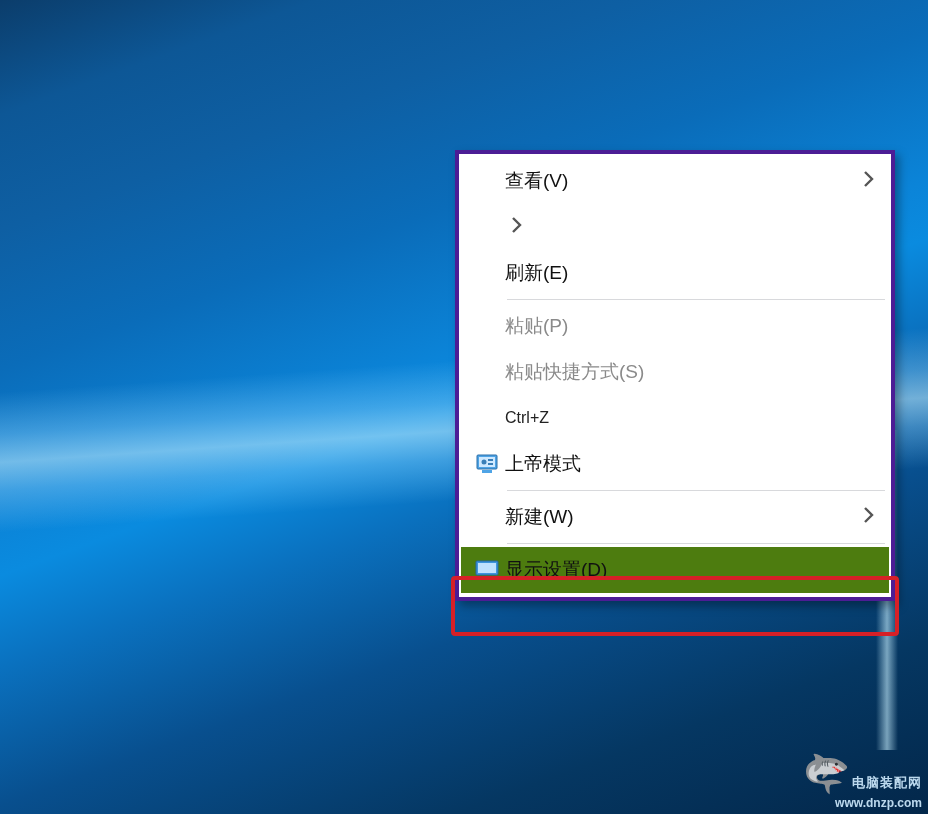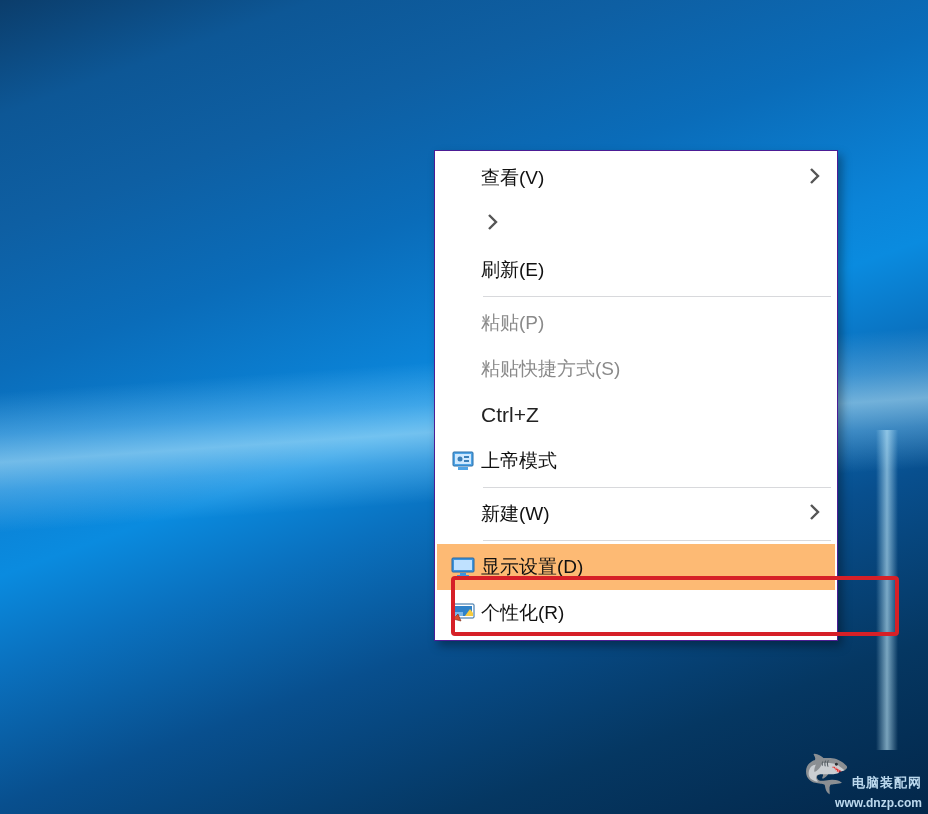--- a/index.html
+++ b/index.html
@@ -41,25 +41,25 @@
       right: 30px; top: 430px;
       width: 22px; height: 320px;
       background: linear-gradient(90deg,
         rgba(120,200,255,0) 0%,
         rgba(200,240,255,0.6) 50%,
         rgba(120,200,255,0) 100%);
       pointer-events: none;
     }
     .context-menu {
       position: absolute;
-      left: 434px;
+      left: 455px;
       top: 150px;
-      width: 404px;
+      width: 440px;
       background: #ffffff;
-      border: 1px solid #4c1d95;
+      border: 4px solid #4c1d95;
       box-shadow: 4px 5px 9px rgba(0,0,0,0.35);
       padding: 4px 2px;
     }
     .menu-item {
       display: flex;
       align-items: center;
       height: 46px;
       padding: 0 14px 0 8px;
       cursor: default;
       font-size: 19px;
@@ -72,33 +72,33 @@
       align-items: center;
       justify-content: center;
       flex-shrink: 0;
     }
     .menu-item .label {
       flex: 1;
       white-space: nowrap;
     }
     .menu-item .shortcut {
       color: #222;
-      font-size: 21px;
+      font-size: 16px;
     }
     .menu-item .expand {
       width: 18px;
       text-align: right;
       color: #555;
     }
     .menu-item.disabled .label,
     .menu-item.disabled .shortcut {
       color: #8a8a8a;
     }
     .menu-item.highlighted {
-      background: #fdba74;
+      background: #4d7c0f;
     }
     .separator {
       height: 1px;
       background: #d8d9dc;
       margin: 3px 4px 3px 46px;
     }
     .highlight-box {
       position: absolute;
       border: 4px solid #d62027;
       border-radius: 4px;
@@ -209,32 +209,20 @@
       <svg width="24" height="20" viewBox="0 0 24 20">
         <rect x="1" y="1" width="22" height="14" rx="1" fill="#3e95dd" stroke="#2666a0"></rect>
         <rect x="3" y="3" width="18" height="10" fill="#bfe1ff"></rect>
         <rect x="9" y="16" width="6" height="2" fill="#3e95dd"></rect>
         <rect x="6" y="18" width="12" height="2" fill="#3e95dd"></rect>
       </svg>
     </span>
     <span class="label">显示设置(D)</span>
   </div>
 
-  <div class="menu-item">
-    <span class="icon-slot">
-      <svg width="24" height="20" viewBox="0 0 24 20">
-        <rect x="1" y="1" width="22" height="14" rx="1" fill="#ffffff" stroke="#2666a0"></rect>
-        <rect x="3" y="3" width="18" height="10" fill="#2f82c9"></rect>
-        <path d="M14 13 L19 6 L22 10 L22 13 Z" fill="#f7cc3f"></path>
-        <rect x="3" y="9" width="9" height="4" fill="#7ab7e8"></rect>
-        <path d="M2 16 L7 11 L10 18 Z" fill="#d64b2a" stroke="#7a2a14" stroke-width="0.6"></path>
-      </svg>
-    </span>
-    <span class="label">个性化(R)</span>
-  </div>
 
 </div>
 
 <div class="highlight-box" style="left:451px; top:576px; width:448px; height:60px;"></div>
 
 <div class="shark">🦈</div>
 <div class="watermark">
   <div class="line1">电脑装配网</div>
   <div class="line2">www.dnzp.com</div>
 </div>

